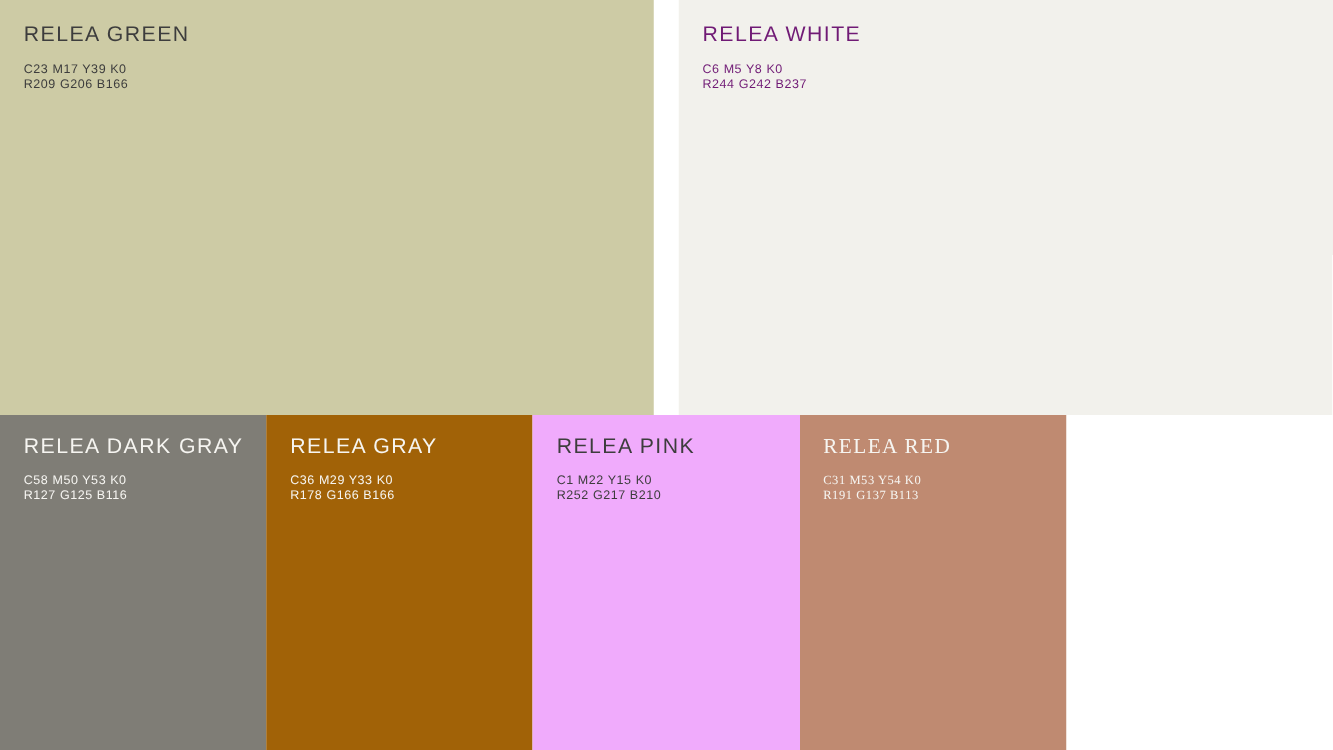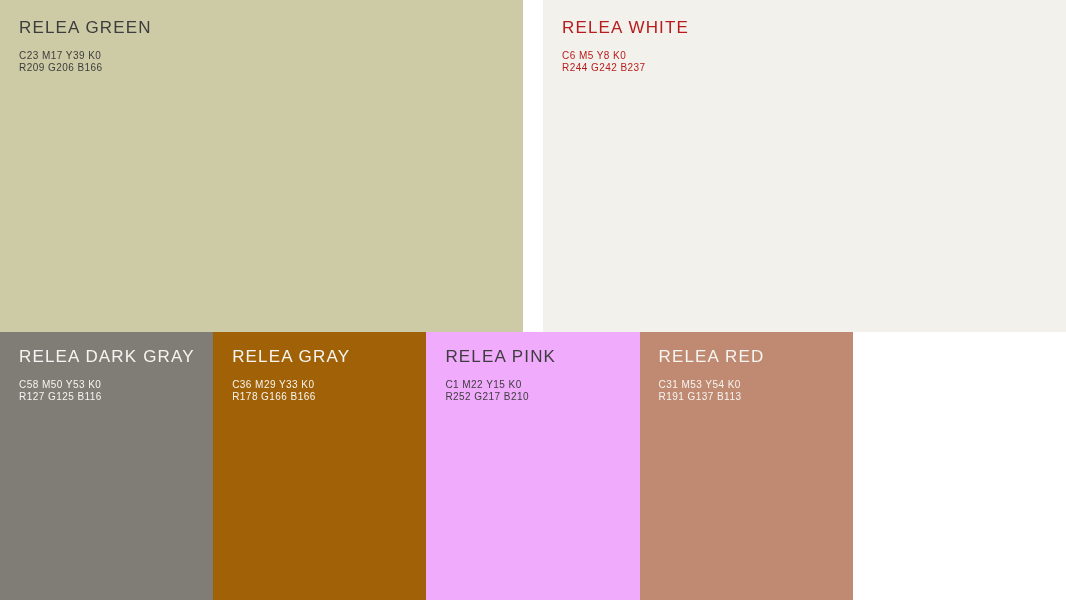--- a/index.html
+++ b/index.html
@@ -70,21 +70,21 @@
   <div class="row row-top">
 
     <div class="swatch" style="background-color: rgb(205, 203, 165); color: rgb(61, 61, 61);">
       <div class="swatch-title">RELEA GREEN</div>
       <div class="swatch-codes">
         <span class="code-line">C23 M17 Y39 K0</span>
         <span class="code-line">R209 G206 B166</span>
       </div>
     </div>
 
-    <div class="swatch" style="background-color: rgb(242, 241, 236); color: #b91c1c;">
+    <div class="swatch" style="background-color: rgb(242, 241, 236); color: #701a75;">
       <div class="swatch-title">RELEA WHITE</div>
       <div class="swatch-codes">
         <span class="code-line">C6 M5 Y8 K0</span>
         <span class="code-line">R244 G242 B237</span>
       </div>
     </div>
 
   </div>
 
   <div class="row row-bottom">
@@ -107,21 +107,21 @@
 
     <div class="swatch" style="background-color: #f0abfc; color: rgb(61, 61, 61);">
       <div class="swatch-title">RELEA PINK</div>
       <div class="swatch-codes">
         <span class="code-line">C1 M22 Y15 K0</span>
         <span class="code-line">R252 G217 B210</span>
       </div>
     </div>
 
 
-    <div class="swatch" style="background-color: rgb(191, 138, 113); color: rgb(246, 245, 241);">
+    <div class="swatch" style="background-color: rgb(191, 138, 113); color: rgb(246, 245, 241); font-family: Liberation Serif, serif;">
       <div class="swatch-title">RELEA RED</div>
       <div class="swatch-codes">
         <span class="code-line">C31 M53 Y54 K0</span>
         <span class="code-line">R191 G137 B113</span>
       </div>
     </div>
 
   </div>
 
 </div>

